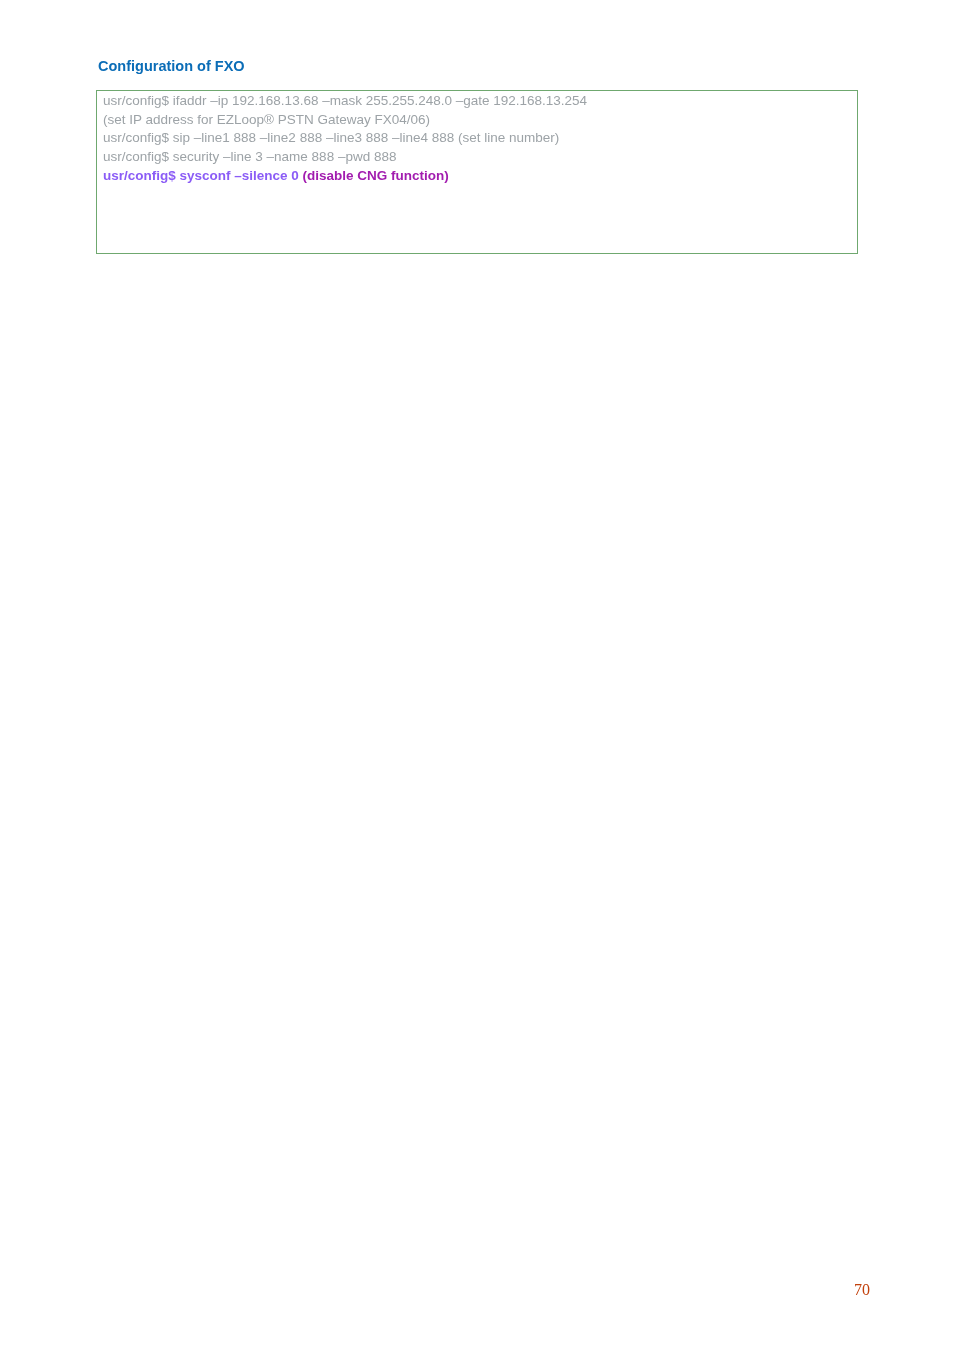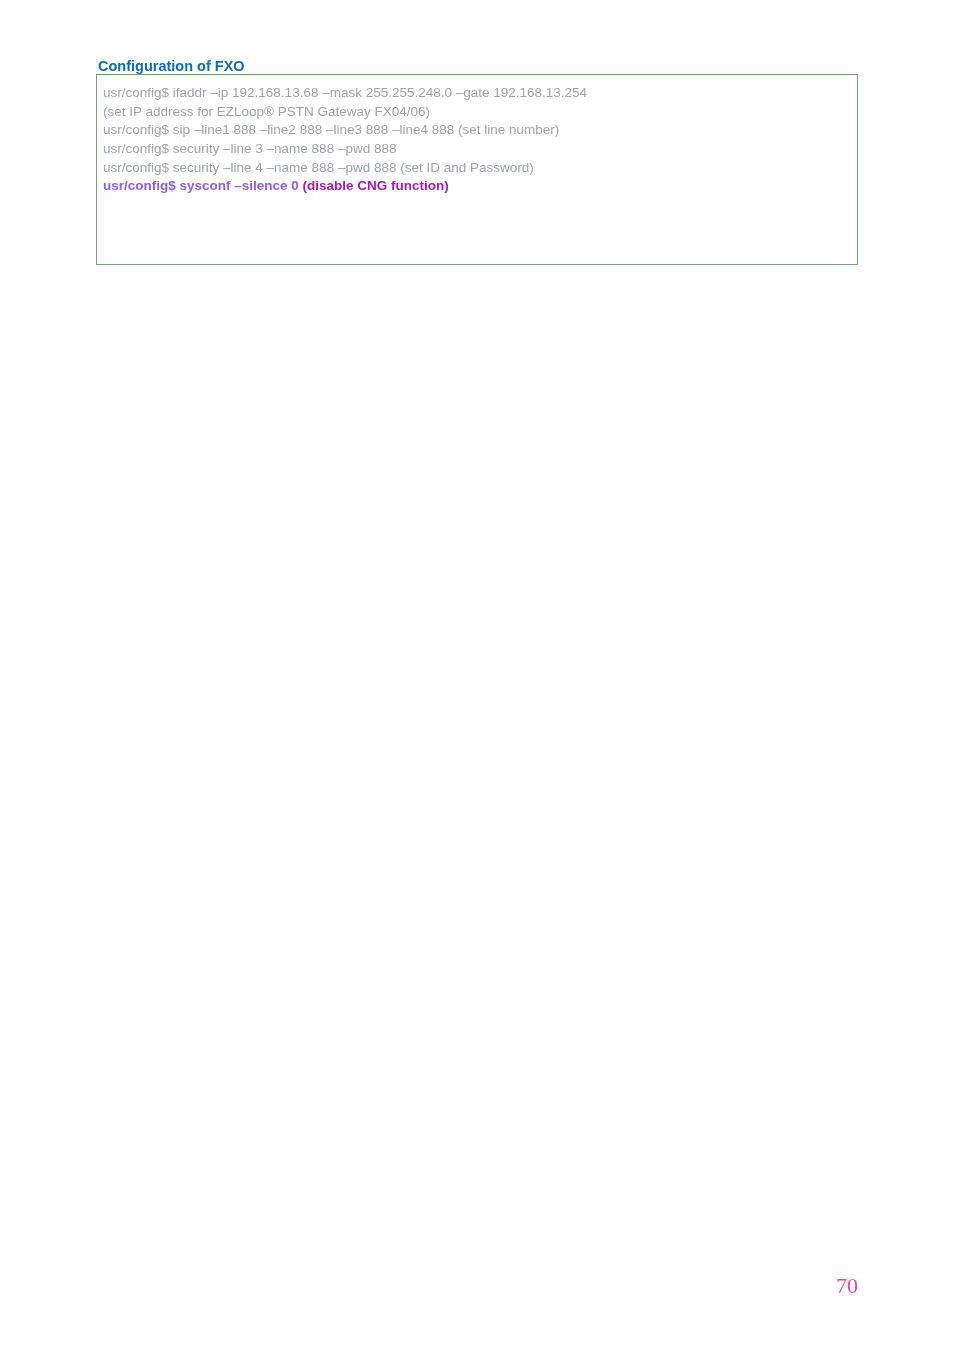--- a/index.html
+++ b/index.html
@@ -1,30 +1,29 @@
 <!DOCTYPE html>
 <html><head>
 <meta charset="utf-8">
 <style>
 html,body{margin:0;padding:0;background:#fff;font-family:Arial,Helvetica,sans-serif}
 .page{width:954px;height:1351px;position:relative;background:#fff;box-sizing:border-box;padding:58px 96px 0 96px}
-.h{font-size:14.5px;font-weight:bold;color:#0b6db7;margin:0 0 0 2px}
-.box{border:1px solid #6fa86f;padding:9px 6px 68px 6px;font-size:13.5px;line-height:1.38;color:#9da3a7;text-align:justify}
+.h{font-size:14.5px;font-weight:bold;color:#0b6db7;margin:0 0 16px 2px}
+.box{border:1px solid #6fa86f;padding:1px 6px 68px 6px;font-size:13.5px;line-height:1.38;color:#9da3a7;text-align:justify}
 .box p{margin:0}
 .em{color:#8b5cf6;font-weight:bold}
 .red{color:#a21caf;font-weight:bold}
-.pn{position:absolute;right:96px;bottom:52px;font-size:22px;font-family:'Times New Roman',serif;color:#ec4899}
+.pn{position:absolute;right:84px;bottom:52px;font-size:16px;font-family:'Times New Roman',serif;color:#c2410c}
 </style>
 </head>
 <body>
 
 <div class="page">
   <div class="h">Configuration of FXO</div>
   <div class="box">
     <p>usr/config$ ifaddr –ip 192.168.13.68 –mask 255.255.248.0 –gate 192.168.13.254</p>
     <p>(set IP address for EZLoop® PSTN Gateway FX04/06)</p>
     <p>usr/config$ sip –line1 888 –line2 888 –line3 888 –line4 888 (set line number)</p>
     <p>usr/config$ security –line 3 –name 888 –pwd 888</p>
-    <p>usr/config$ security –line 4 –name 888 –pwd 888 (set ID and Password)</p>
     <p><span class="em">usr/config$ sysconf –silence 0 </span><span class="red">(disable CNG function)</span></p>
   </div>
   <div class="pn">70</div>
 </div>
 
 </body></html>

